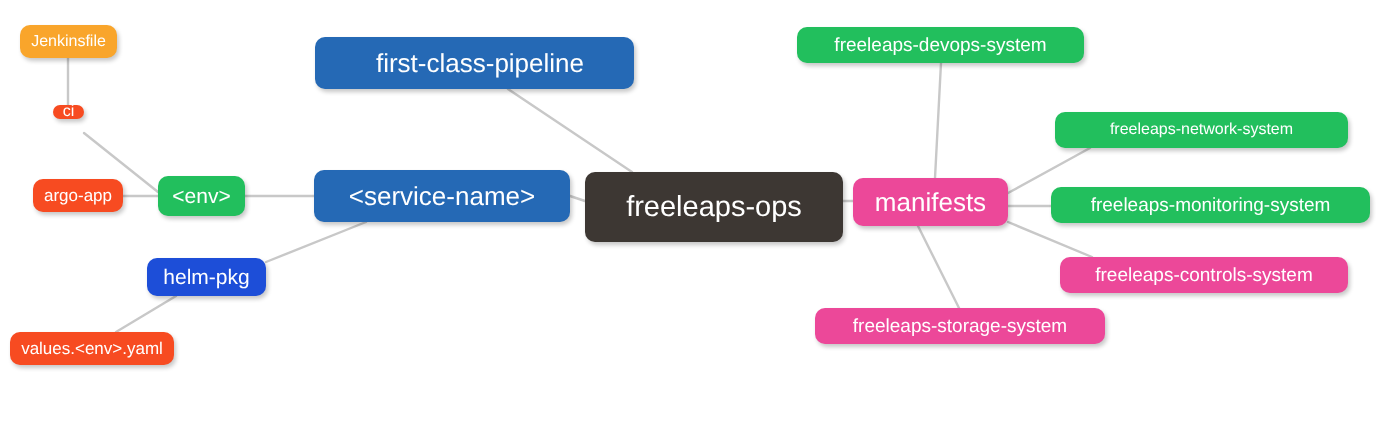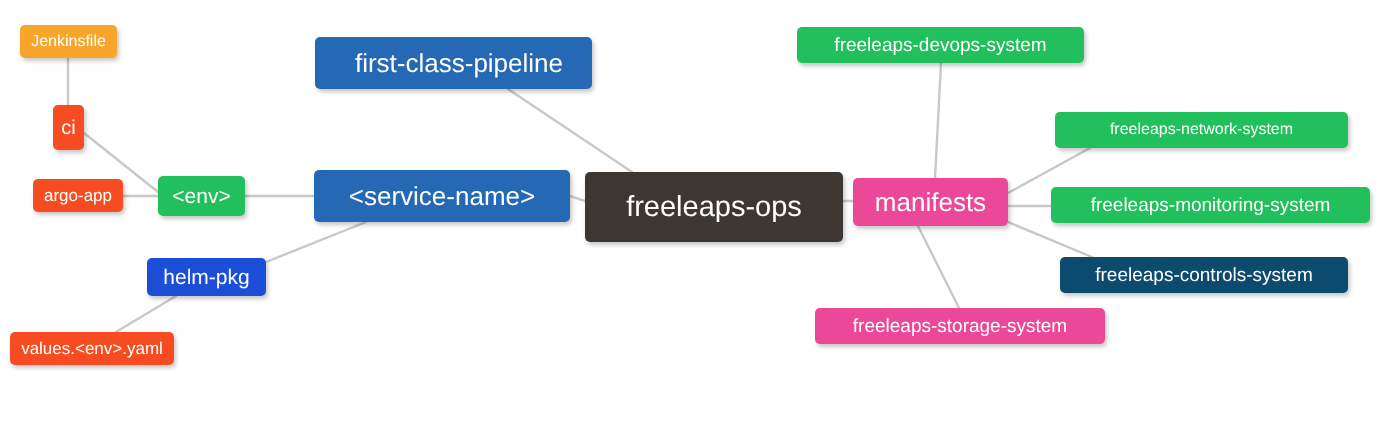--- a/index.html
+++ b/index.html
@@ -23,21 +23,21 @@
     height: 421px;
     pointer-events: none;
   }
   .node {
     position: absolute;
     box-sizing: border-box;
     display: flex;
     align-items: center;
     justify-content: center;
     color: #ffffff;
-    border-radius: 5px;
+    border-radius: 10px;
     white-space: nowrap;
     line-height: 1;
     box-shadow: 2px 3px 4px rgba(0,0,0,0.22);
     text-rendering: geometricPrecision;
     -webkit-font-smoothing: antialiased;
   }
 </style>
 </head>
 <body>
 
@@ -53,28 +53,28 @@
       <line x1="508" y1="89" x2="632" y2="172" stroke="#c8c8c8" stroke-width="2.4" stroke-linecap="round"></line>
       <line x1="843" y1="201" x2="853" y2="201" stroke="#c8c8c8" stroke-width="2.4" stroke-linecap="round"></line>
       <line x1="935" y1="178" x2="941" y2="63" stroke="#c8c8c8" stroke-width="2.4" stroke-linecap="round"></line>
       <line x1="1008" y1="193" x2="1090" y2="148" stroke="#c8c8c8" stroke-width="2.4" stroke-linecap="round"></line>
       <line x1="1008" y1="206" x2="1051" y2="206" stroke="#c8c8c8" stroke-width="2.4" stroke-linecap="round"></line>
       <line x1="1008" y1="222" x2="1092" y2="257" stroke="#c8c8c8" stroke-width="2.4" stroke-linecap="round"></line>
       <line x1="918" y1="226" x2="959" y2="308" stroke="#c8c8c8" stroke-width="2.4" stroke-linecap="round"></line>
     </svg>
   <div id="node-layer">
       <div class="node" style="left: 585px; top: 172px; width: 258px; height: 70px; background: rgb(61, 55, 51); font-size: 29px;">freeleaps-ops</div>
-      <div class="node" style="left: 315px; top: 37px; width: 277px; height: 52px; background: rgb(37, 105, 181); font-size: 26px; padding-left: 11px;">first-class-pipeline</div>
+      <div class="node" style="left: 315px; top: 37px; width: 319px; height: 52px; background: rgb(37, 105, 181); font-size: 26px; padding-left: 11px;">first-class-pipeline</div>
       <div class="node" style="left: 314px; top: 170px; width: 256px; height: 52px; background: rgb(37, 105, 181); font-size: 26px;">&lt;service-name&gt;</div>
       <div class="node" style="left: 853px; top: 178px; width: 155px; height: 48px; background: #ec4899; font-size: 26px;">manifests</div>
       <div class="node" style="left: 158px; top: 176px; width: 87px; height: 40px; background: rgb(34, 191, 93); font-size: 21px;">&lt;env&gt;</div>
       <div class="node" style="left: 147px; top: 258px; width: 119px; height: 38px; background: #1d4ed8; font-size: 21px;">helm-pkg</div>
       <div class="node" style="left: 797px; top: 27px; width: 287px; height: 36px; background: rgb(34, 191, 93); font-size: 19px;">freeleaps-devops-system</div>
       <div class="node" style="left: 1055px; top: 112px; width: 293px; height: 36px; background: rgb(34, 191, 93); font-size: 16px;">freeleaps-network-system</div>
       <div class="node" style="left: 1051px; top: 187px; width: 319px; height: 36px; background: rgb(34, 191, 93); font-size: 19px;">freeleaps-monitoring-system</div>
-      <div class="node" style="left: 1060px; top: 257px; width: 288px; height: 36px; background: #0c4a6e; font-size: 19px;">freeleaps-controls-system</div>
+      <div class="node" style="left: 1060px; top: 257px; width: 288px; height: 36px; background: #ec4899; font-size: 19px;">freeleaps-controls-system</div>
       <div class="node" style="left: 815px; top: 308px; width: 290px; height: 36px; background: #ec4899; font-size: 19px;">freeleaps-storage-system</div>
       <div class="node" style="left: 20px; top: 25px; width: 97px; height: 33px; background: rgb(249, 165, 43); font-size: 16px;">Jenkinsfile</div>
-      <div class="node" style="left: 53px; top: 105px; width: 31px; height: 45px; background: rgb(247, 75, 33); font-size: 20px;">ci</div>
+      <div class="node" style="left: 53px; top: 105px; width: 31px; height: 14px; background: rgb(247, 75, 33); font-size: 16px;">ci</div>
       <div class="node" style="left: 33px; top: 179px; width: 90px; height: 33px; background: rgb(247, 75, 33); font-size: 17px;">argo-app</div>
       <div class="node" style="left: 10px; top: 332px; width: 164px; height: 33px; background: rgb(247, 75, 33); font-size: 17px;">values.&lt;env&gt;.yaml</div>
     </div>
 </div>
 
 </body></html>

